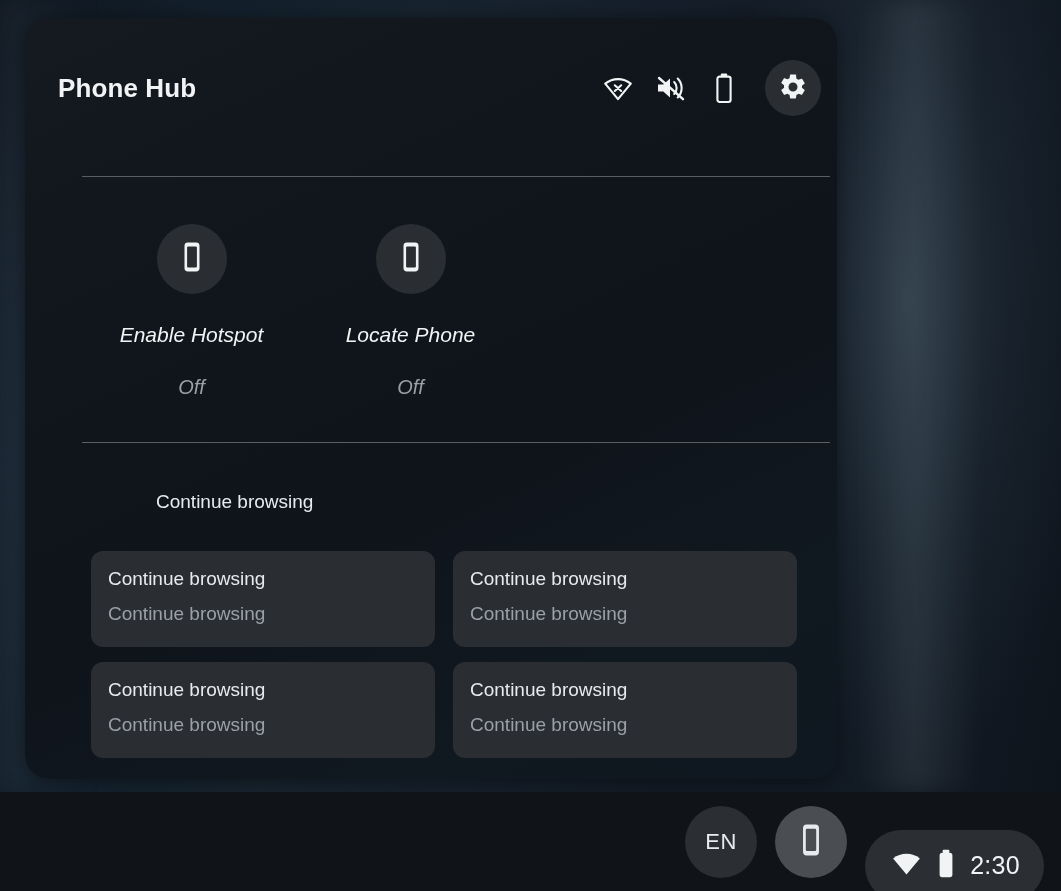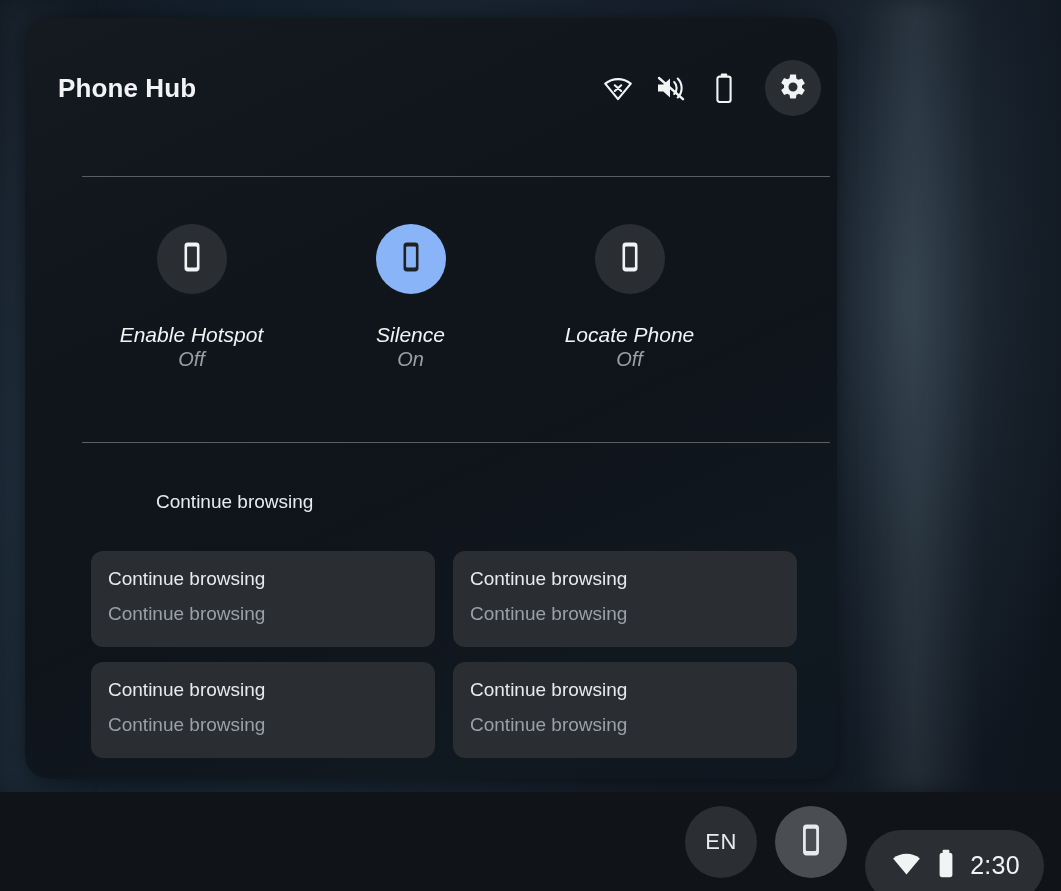--- a/index.html
+++ b/index.html
@@ -127,21 +127,21 @@
   }
   .qa-circle.on { background: #8ab4f8; }
   .qa-label {
     margin-top: 30px;
     font-size: 21px;
     color: #f1f3f4;
     line-height: 1;
     white-space: nowrap;
   }
   .qa-sub {
-    margin-top: 4px;
+    margin-top: 32px;
     font-size: 20px;
     color: #9aa0a6;
     line-height: 1;
   }
 
   
   #browsing-title {
     position: absolute;
     left: 131px;
     top: 474px;
@@ -285,32 +285,20 @@
             <svg width="22" height="32" viewBox="0 0 22 32">
               <rect x="3.5" y="1.5" width="15" height="29" rx="3.4" fill="#f1f3f4"></rect>
               <rect x="6.1" y="5.4" width="9.8" height="21" rx="1.2" fill="#2a2e33"></rect>
             </svg>
           </span>
         </div>
         <div class="qa-label">Enable Hotspot</div>
         <div class="qa-sub">Off</div>
       </div>
 
-      <div class="qa-item">
-        <div class="qa-circle on">
-          <span>
-            <svg width="22" height="32" viewBox="0 0 22 32">
-              <rect x="3.5" y="1.5" width="15" height="29" rx="3.4" fill="#202124"></rect>
-              <rect x="6.1" y="5.4" width="9.8" height="21" rx="1.2" fill="#8ab4f8"></rect>
-            </svg>
-          </span>
-        </div>
-        <div class="qa-label">Silence</div>
-        <div class="qa-sub">On</div>
-      </div>
 
       <div class="qa-item">
         <div class="qa-circle">
           <span>
             <svg width="22" height="32" viewBox="0 0 22 32">
               <rect x="3.5" y="1.5" width="15" height="29" rx="3.4" fill="#f1f3f4"></rect>
               <rect x="6.1" y="5.4" width="9.8" height="21" rx="1.2" fill="#2a2e33"></rect>
             </svg>
           </span>
         </div>

